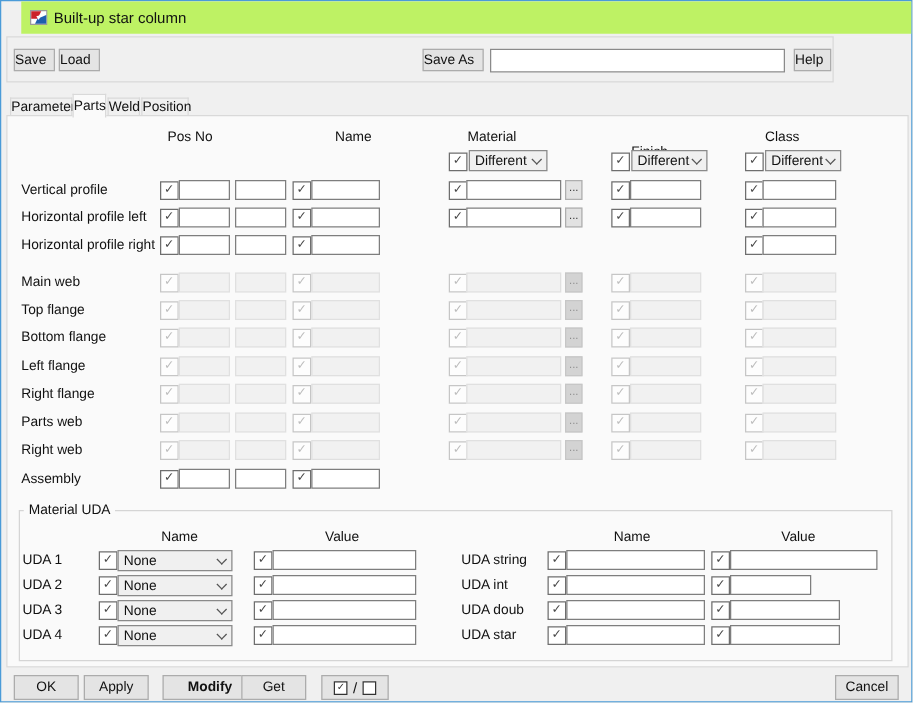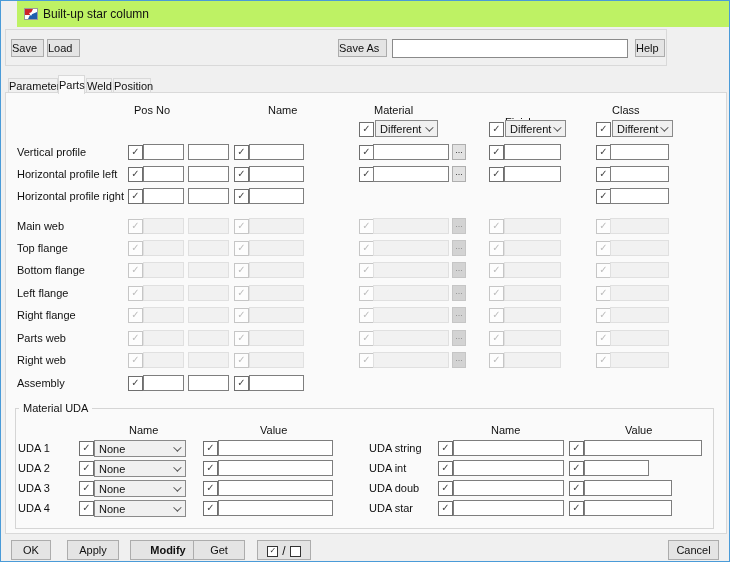--- a/index.html
+++ b/index.html
@@ -272,21 +272,21 @@
       <div class="tf" style="left: 583px; top: 499px; width: 88px;"></div>
     </div>
 
   <div class="group" style="left:14px;top:407px;width:699px;height:121px;"></div>
   <div class="grouplab" style="left:18px;top:401px;">Material UDA</div>
   <div class="hlabel" style="left:128px;top:423px;">Name</div>
   <div class="hlabel" style="left:259px;top:423px;">Value</div>
   <div class="hlabel" style="left:490px;top:423px;">Name</div>
   <div class="hlabel" style="left:624px;top:423px;">Value</div>
 
-  <div class="footer-btn" style="left:10px;top:539px;width:40px;">OK</div>
+  <div class="footer-btn" style="left:10px;top:539px;width:52px;">OK</div>
   <div class="footer-btn" style="left:66px;top:539px;width:52px;">Apply</div>
   <div class="footer-btn" style="left:129px;top:539px;width:76px;font-weight:bold;">Modify</div>
   <div class="footer-btn" style="left:192px;top:539px;width:52px;">Get</div>
   <div class="footer-btn" style="left:256px;top:539px;width:54px;">
     <span class="minibox">✓</span><span class="slash">/</span><span class="minibox"></span>
   </div>
   <div class="footer-btn" style="left:667px;top:539px;width:51px;">Cancel</div>
 
 </div>
 

